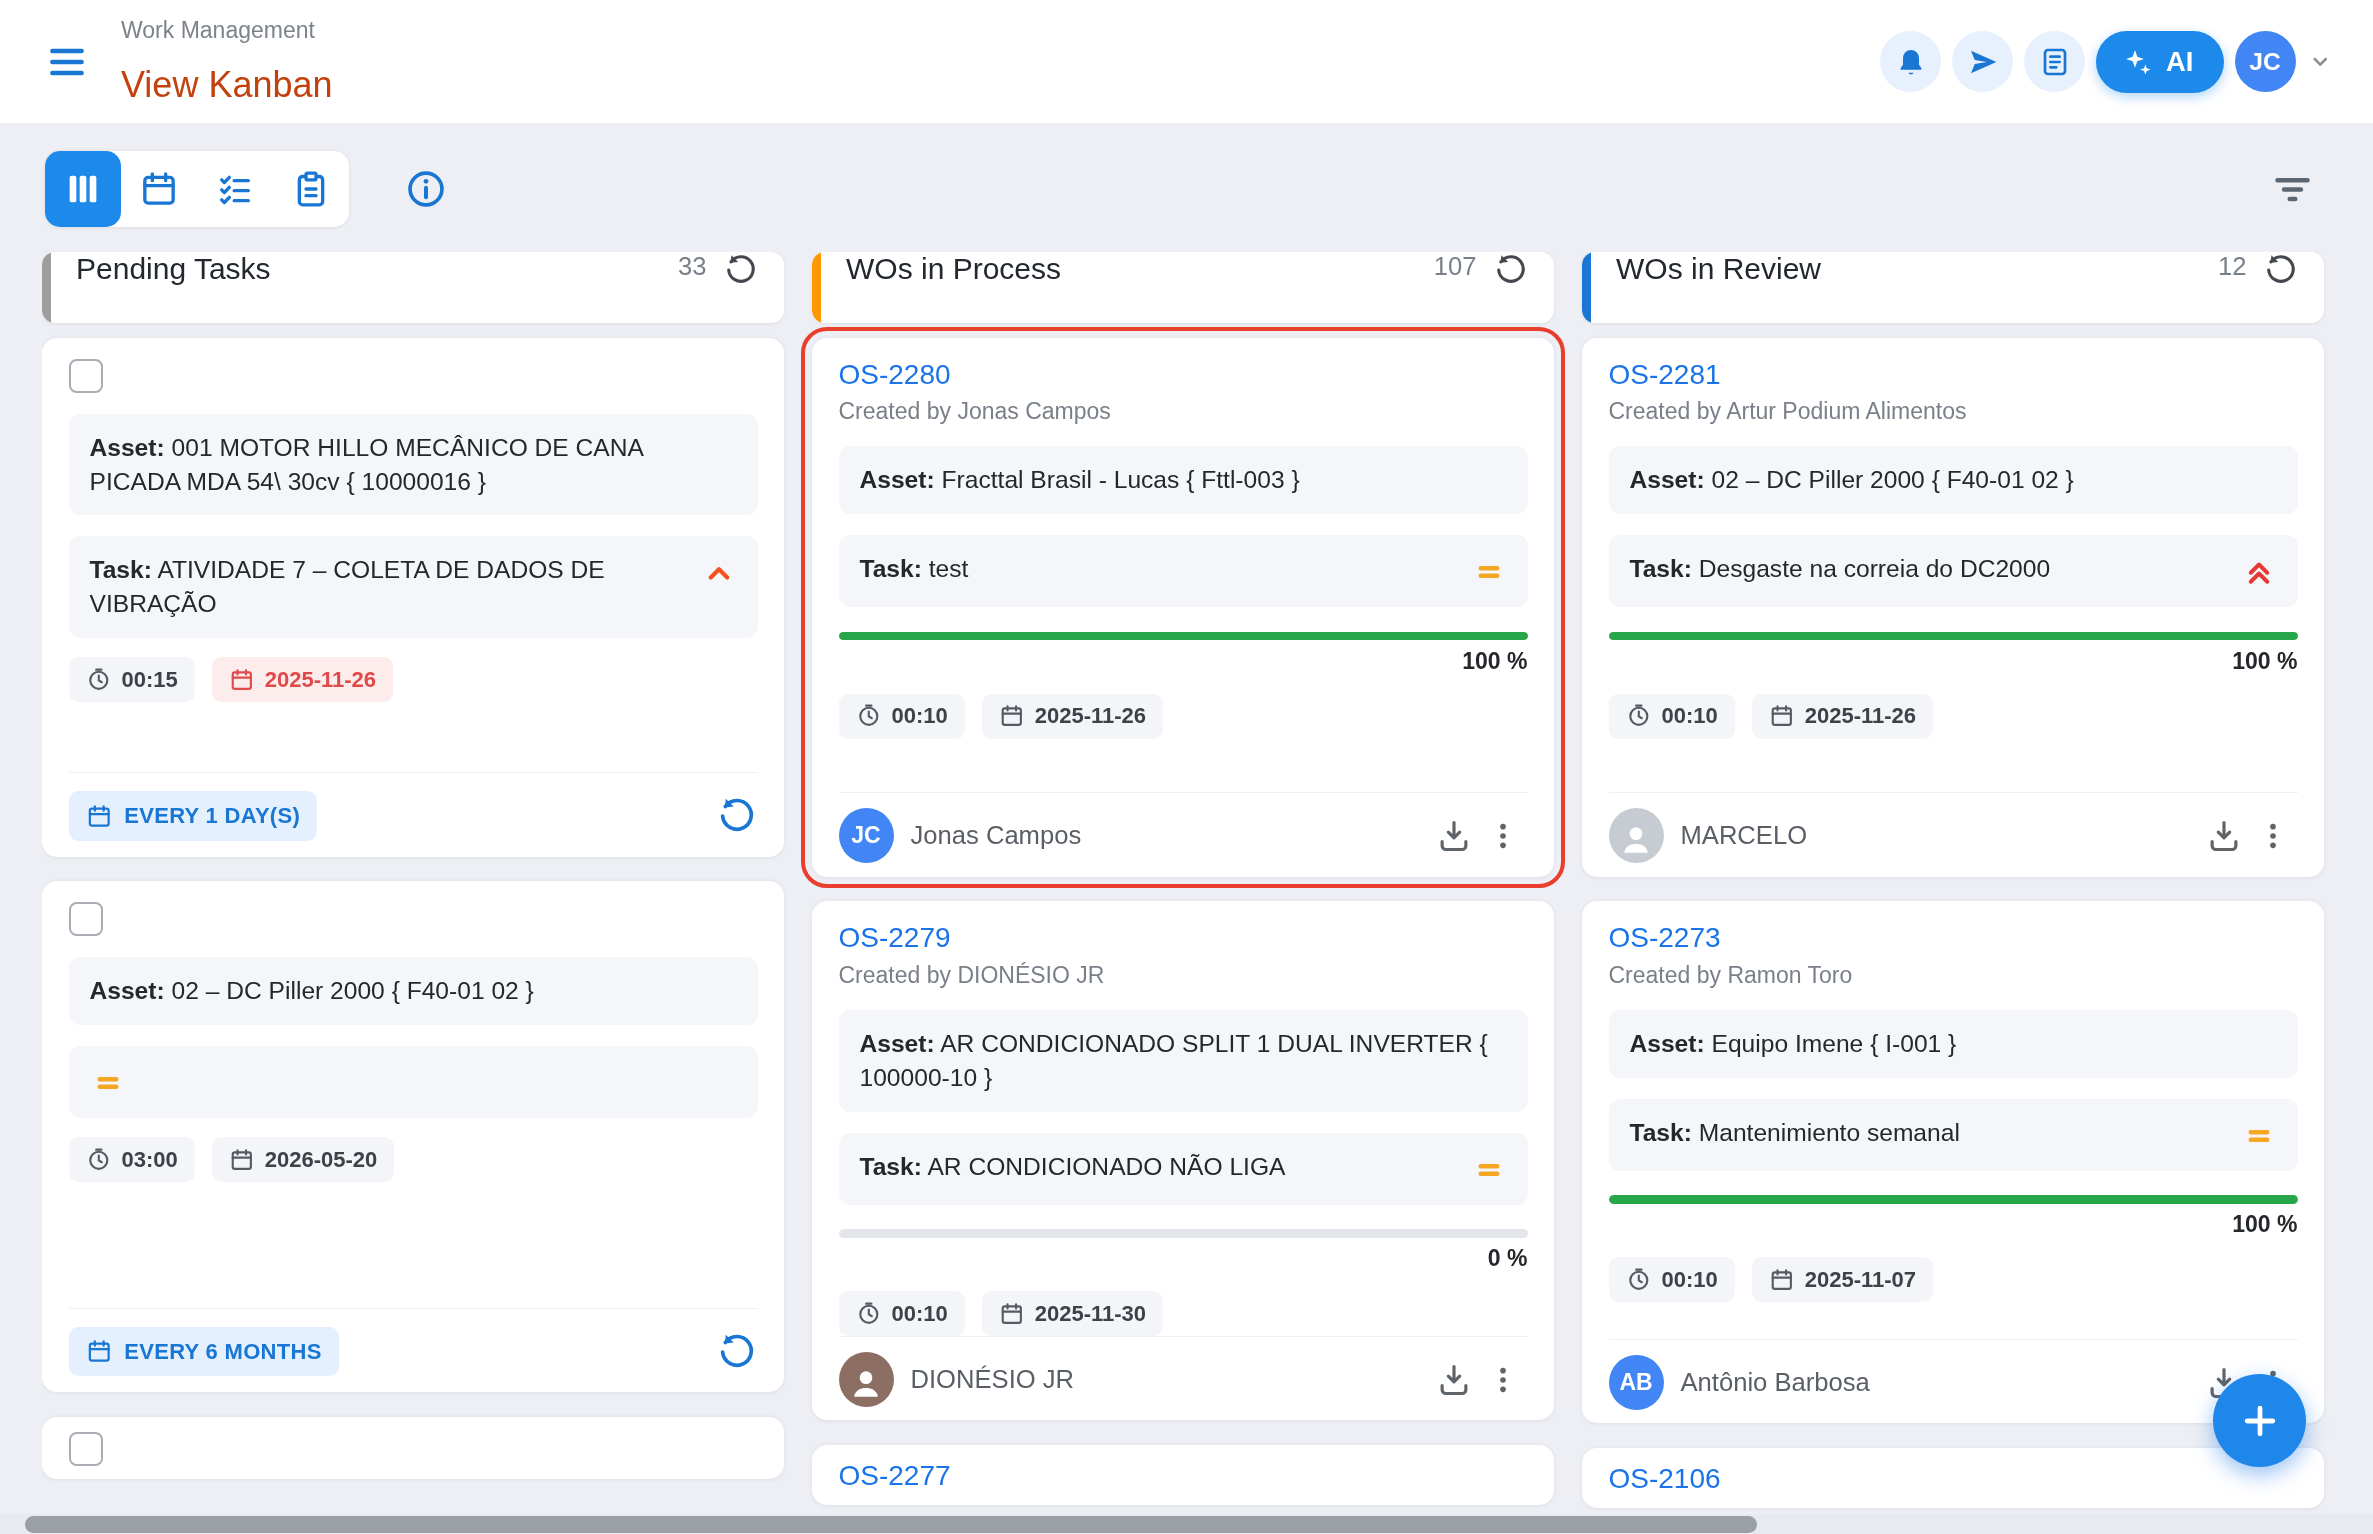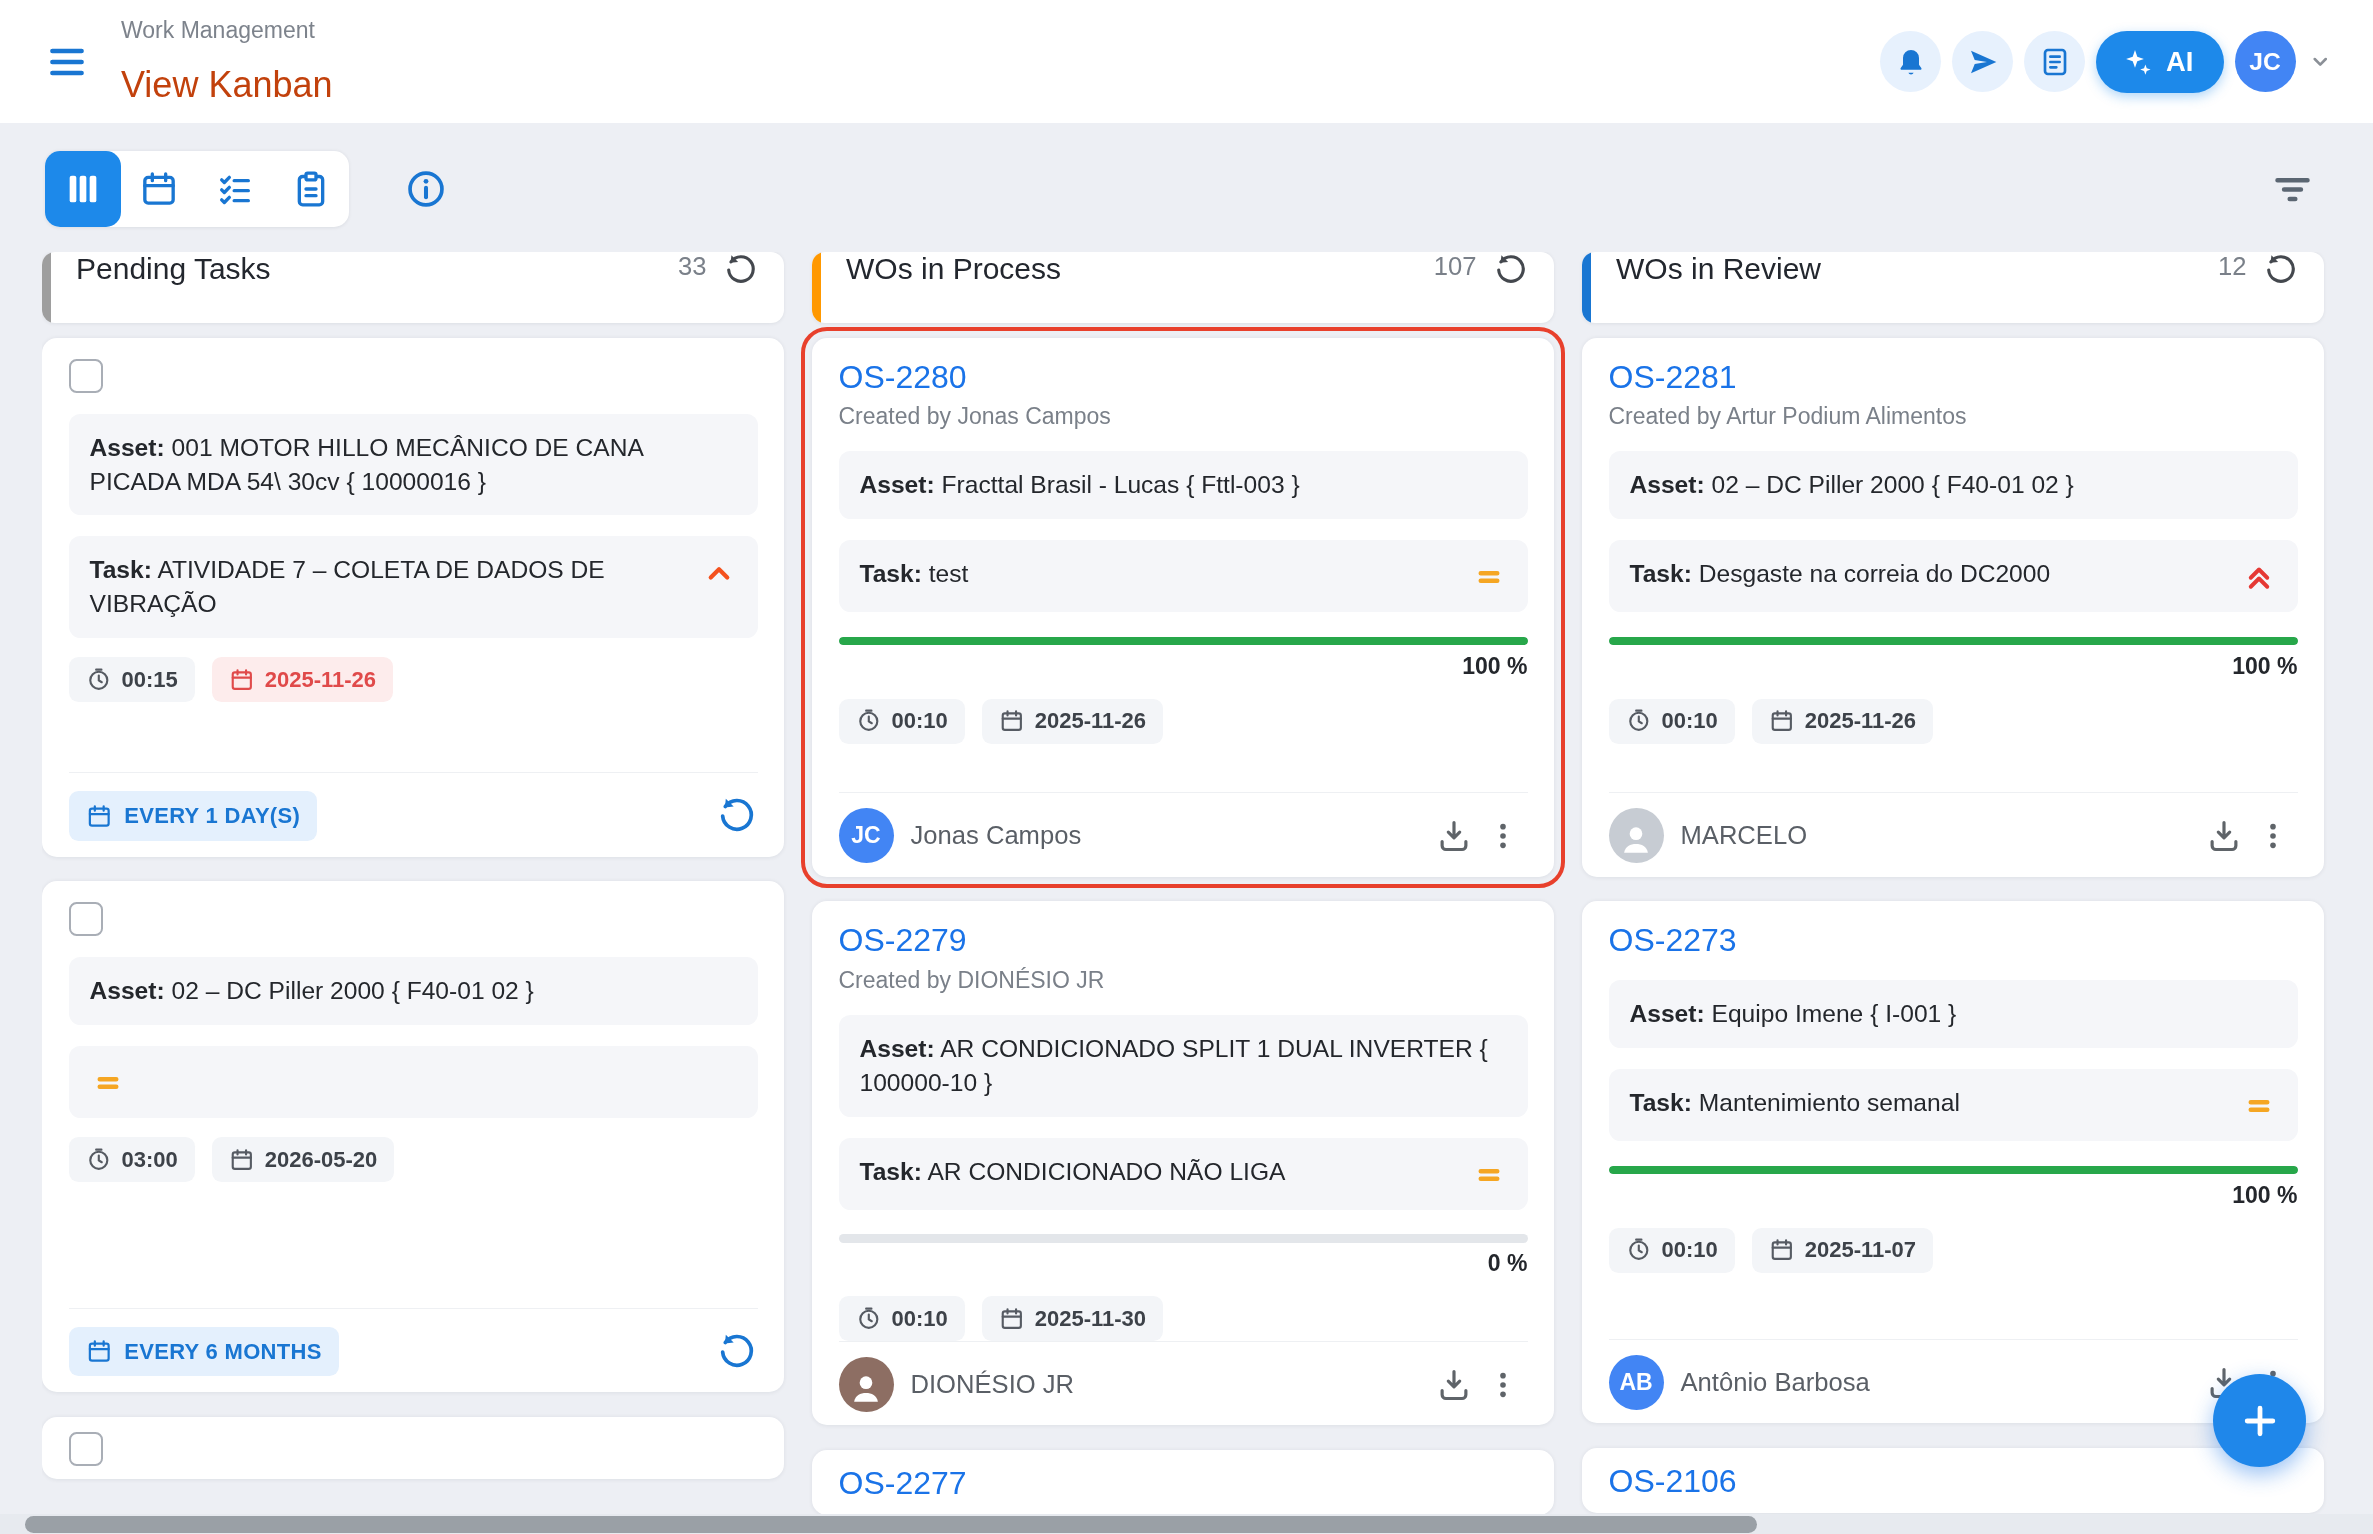--- a/index.html
+++ b/index.html
@@ -81,21 +81,21 @@
   }
   .card.target { outline: 4.7px solid #e8402c; outline-offset: 7.6px; }
   .mh548 { min-height: 519px; } .mh540 { min-height: 511px; }
   .mh570 { min-height: 539px; } .mh536 { min-height: 507px; } .mh552 { min-height: 522px; }
 
   .checkbox {
     width: 34px; height: 34px; border: 2.8px solid #a9aeb6; border-radius: 7.6px;
     background: #fff; display: inline-block; flex: none;
   }
 
-  .wo-id { font-size: 32px; color: #1a73e8; text-decoration: none; display: inline-block; cursor: pointer; }
+  .wo-id { font-size: 28px; color: #1a73e8; text-decoration: none; display: inline-block; cursor: pointer; }
   .created-by { font-size: 23px; color: #7a8089; margin-top: 7.6px; }
 
   .info-box {
     background: #f5f6f9; border-radius: 11.4px;
     padding: 17px 21px; margin-top: 21px;
     font-size: 24.6px; line-height: 1.38; color: #24272c;
   }
   .info-box .lbl { font-weight: 700; }
   .task-box { display: flex; align-items: flex-start; gap: 15px; }
   .task-box .task-text { flex: 1; }
@@ -635,20 +635,21 @@
         <button class="icon-btn kebab-btn">
             <svg class="ic" viewBox="0 0 34 34" width="32" height="32">
               <use href="#i-dots"></use>
             </svg>
           </button>
       </div>
     </article>
 
     <article class="card mh552">
       <div><a class="wo-id">OS-2273</a></div>
+      <div class="created-by">Created by Ramon Toro</div>
       <div class="info-box">
         <span class="lbl">Asset:</span>
         <span class="val">Equipo Imene  { I-001 }</span>
       </div>
       <div class="info-box task-box">
         <div class="task-text">
           <span class="lbl">Task:</span>
           <span class="val">Mantenimiento semanal</span>
         </div>
         <span class="prio amber">

